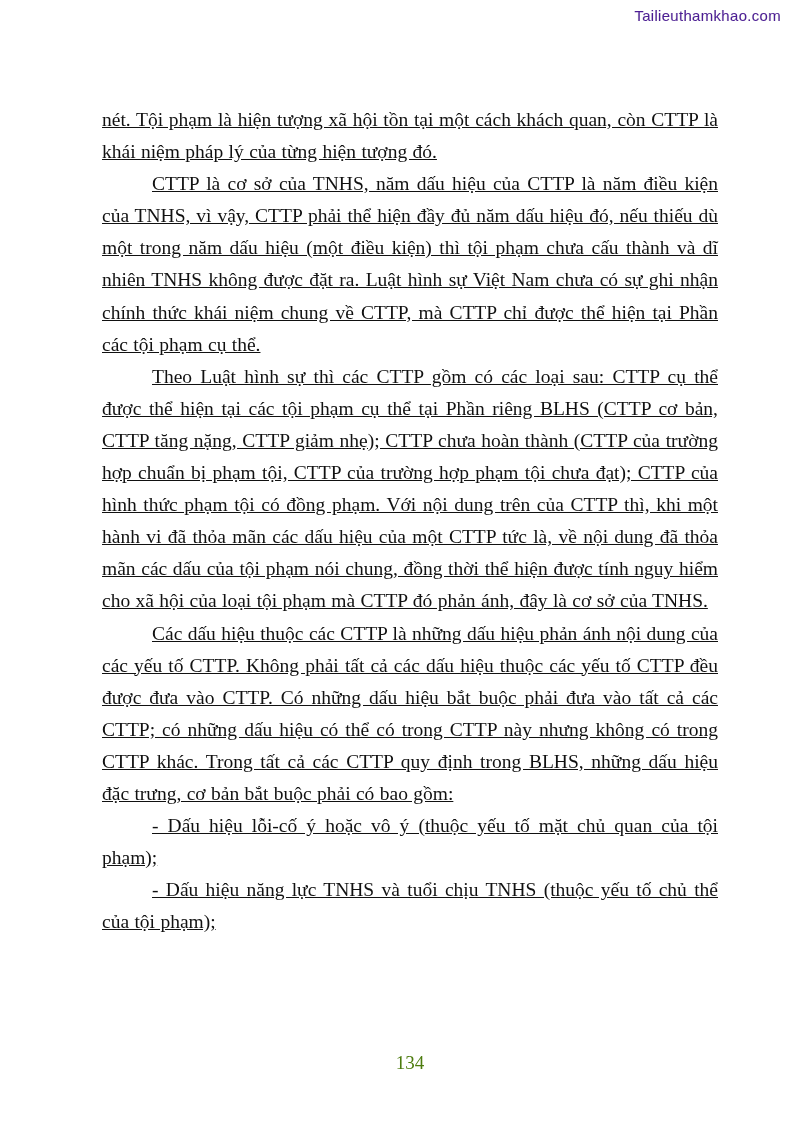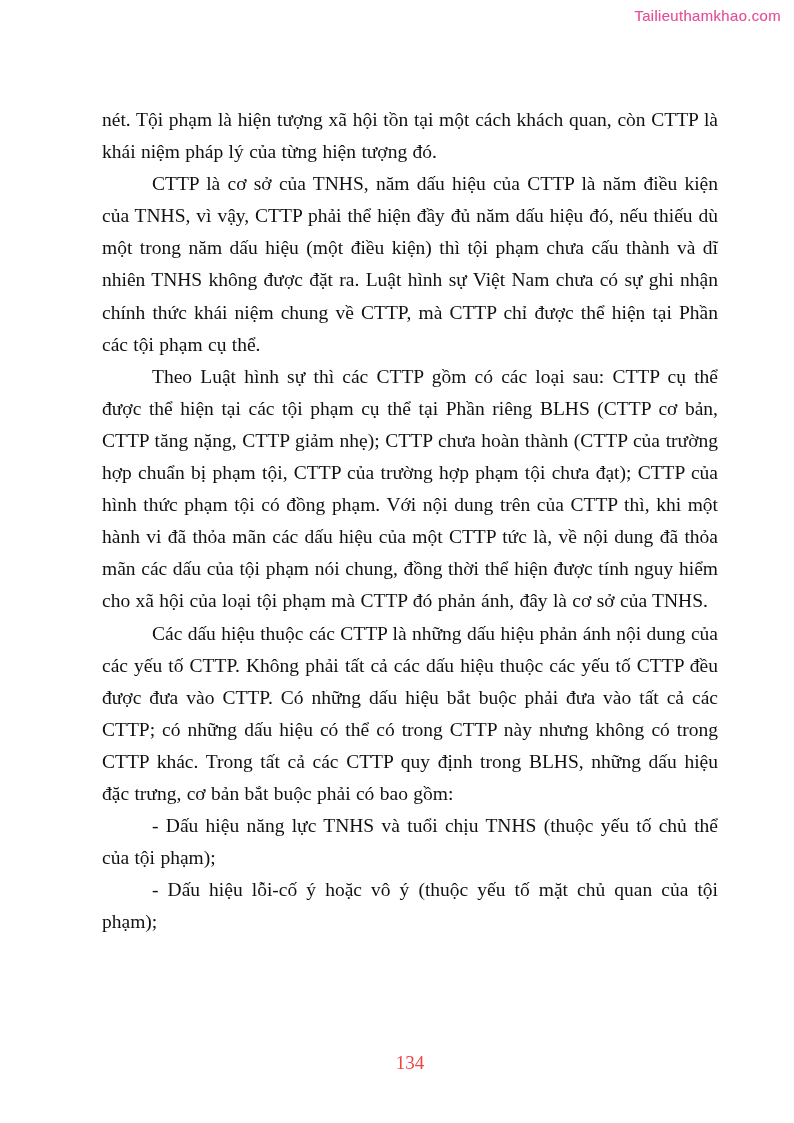--- a/index.html
+++ b/index.html
@@ -16,62 +16,63 @@
     font-family: "Liberation Serif", "DejaVu Serif", serif;
     color: #111111;
   }
   .watermark {
     position: absolute;
     top: 7px;
     right: 13px;
     font-family: "Liberation Sans", "DejaVu Sans", sans-serif;
     font-size: 15px;
     letter-spacing: 0.3px;
-    color: #ec4899;
+    color: #4c1d95;
     text-shadow: 1px 1px 0 #ffffff, -0.5px -0.5px 0 #d8d8d8;
   }
   .doc-body {
     position: absolute;
     top: 104px;
     left: 102px;
     width: 616px;
     font-size: 19.5px;
     line-height: 32.1px;
     text-align: justify;
   }
   .para {
     margin: 0;
     padding: 0;
     text-indent: 50px;
     word-spacing: 0.5px;
+    text-decoration: underline;
   }
   .para.no-indent {
     text-indent: 0;
   }
   .page-footer {
     position: absolute;
     top: 1052px;
     left: 102px;
     width: 616px;
     text-align: center;
     font-size: 19px;
-    color: #ef4444;
+    color: #4d7c0f;
   }
 </style>
 </head>
 <body>
 
 <div class="page">
 
   <div class="watermark">Tailieuthamkhao.com</div>
 
   <div class="doc-body">
     <p class="para no-indent">nét. Tội phạm là hiện tượng xã hội tồn tại một cách khách quan, còn CTTP là khái niệm pháp lý của từng hiện tượng đó.</p>
     <p class="para">CTTP là cơ sở của TNHS, năm dấu hiệu của CTTP là năm điều kiện của TNHS, vì vậy, CTTP phải thể hiện đầy đủ năm dấu hiệu đó, nếu thiếu dù một trong năm dấu hiệu (một điều kiện) thì tội phạm chưa cấu thành và dĩ nhiên TNHS không được đặt ra. Luật hình sự Việt Nam chưa có sự ghi nhận chính thức khái niệm chung về CTTP, mà CTTP chỉ được thể hiện tại Phần các tội phạm cụ thể.</p>
     <p class="para">Theo Luật hình sự thì các CTTP gồm có các loại sau: CTTP cụ thể được thể hiện tại các tội phạm cụ thể tại Phần riêng BLHS (CTTP cơ bản, CTTP tăng nặng, CTTP giảm nhẹ); CTTP chưa hoàn thành (CTTP của trường hợp chuẩn bị phạm tội, CTTP của trường hợp phạm tội chưa đạt); CTTP của hình thức phạm tội có đồng phạm. Với nội dung trên của CTTP thì, khi một hành vi đã thỏa mãn các dấu hiệu của một CTTP tức là, về nội dung đã thỏa mãn các dấu của tội phạm nói chung, đồng thời thể hiện được tính nguy hiểm cho xã hội của loại tội phạm mà CTTP đó phản ánh, đây là cơ sở của TNHS.</p>
     <p class="para">Các dấu hiệu thuộc các CTTP là những dấu hiệu phản ánh nội dung của các yếu tố CTTP. Không phải tất cả các dấu hiệu thuộc các yếu tố CTTP đều được đưa vào CTTP. Có những dấu hiệu bắt buộc phải đưa vào tất cả các CTTP; có những dấu hiệu có thể có trong CTTP này nhưng không có trong CTTP khác. Trong tất cả các CTTP quy định trong BLHS, những dấu hiệu đặc trưng, cơ bản bắt buộc phải có bao gồm:</p>
+    <p class="para">- Dấu hiệu lỗi-cố ý hoặc vô ý (thuộc yếu tố mặt chủ quan của tội phạm);</p>
     <p class="para">- Dấu hiệu năng lực TNHS và tuổi chịu TNHS (thuộc yếu tố chủ thể của tội phạm);</p>
-    <p class="para">- Dấu hiệu lỗi-cố ý hoặc vô ý (thuộc yếu tố mặt chủ quan của tội phạm);</p>
   </div>
 
   <div class="page-footer">134</div>
 
 </div>
 
 </body></html>

